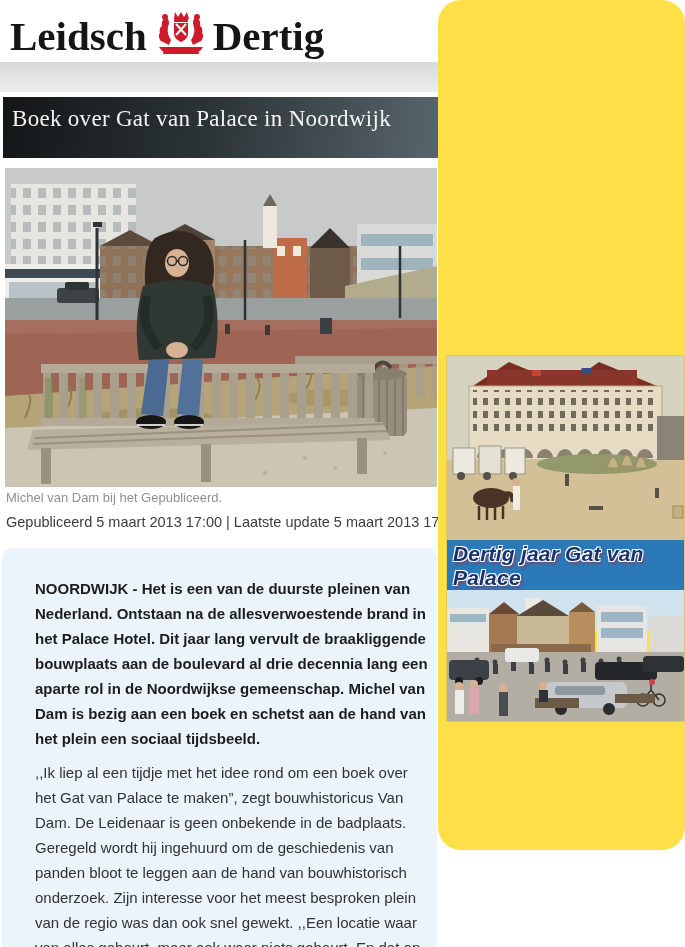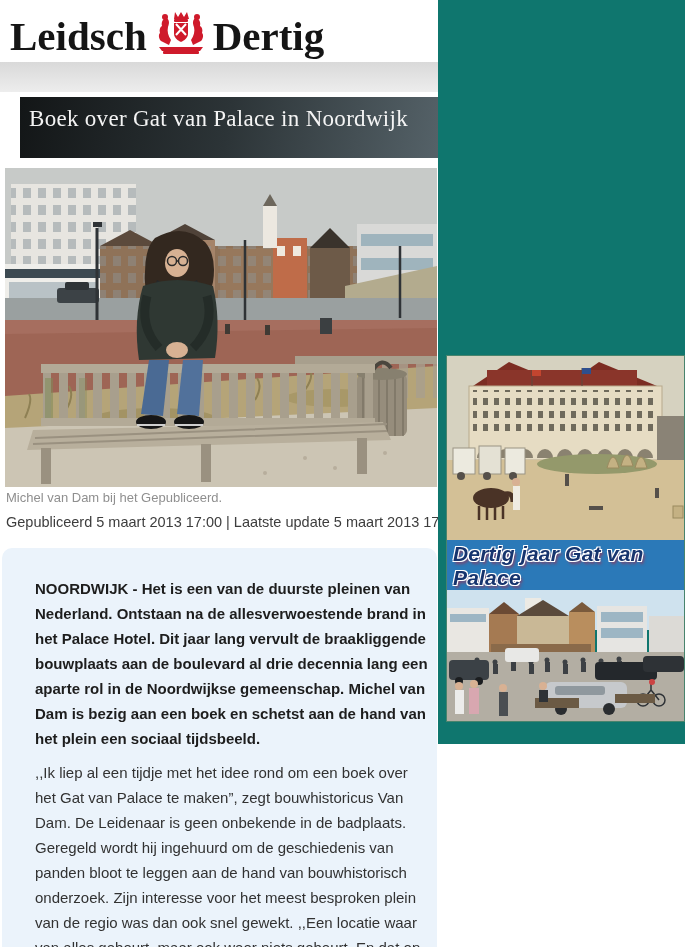--- a/index.html
+++ b/index.html
@@ -1,39 +1,39 @@
 <!DOCTYPE html>
 <html><head>
 <meta charset="utf-8">
 <style>
   html,body{margin:0;padding:0;}
   body{width:685px;height:947px;overflow:hidden;background:#ffffff;
        font-family:"Liberation Sans",sans-serif;}
   .page{position:relative;width:685px;height:947px;background:#ffffff;}
 
   
-  .sidebar{position:absolute;left:438px;top:0;width:247px;height:744px;background:#0f766e;}
+  .sidebar{position:absolute;left:438px;top:0;width:247px;height:850px;background:#fde047;border-radius:23px;}
   .ad{position:absolute;left:9px;top:356px;width:237px;height:365px;cursor:pointer;
       box-shadow:0 0 0 1px rgba(180,160,110,.35);}
   .ad svg{display:block;}
   .ad-banner{width:237px;height:50px;background:#2b79b8;overflow:hidden;}
   .ad-banner-title{margin:2px 0 0 6px;font-size:21px;line-height:24px;font-weight:bold;font-style:italic;
       color:#16346e;letter-spacing:.2px;
       text-shadow:-1px -1px 0 #fff,1px -1px 0 #fff,-1px 1px 0 #fff,1px 1px 0 #fff,2px 3px 3px rgba(170,40,70,.7);}
 
   
   .masthead{position:absolute;left:0;top:0;width:438px;height:68px;background:#ffffff;}
   .logo{position:absolute;left:10px;top:6px;display:flex;align-items:center;
         font-family:"Liberation Serif",serif;font-weight:bold;font-size:41px;color:#151515;cursor:pointer;}
   .logo .crest{margin:2px 4px 0 6px;}
   .gray-band{position:absolute;left:0;top:62px;width:438px;height:30px;
         background:linear-gradient(#d9d9d9,#ededed);}
 
   
-  .title-bar{position:absolute;left:20px;top:97px;width:462px;height:61px;
+  .title-bar{position:absolute;left:3px;top:97px;width:462px;height:61px;
         background:linear-gradient(100deg,#131617 0%,#2c3437 45%,#5d6b72 100%);}
   .title-bar h1{margin:0;padding:9px 0 0 9px;font-family:"Liberation Serif",serif;
         font-weight:normal;font-size:23px;color:#f4f4f4;letter-spacing:.3px;}
 
   
   .photo{position:absolute;left:5px;top:168px;width:432px;height:319px;overflow:hidden;}
   .caption{position:absolute;left:6px;top:490px;font-size:13px;color:#8f8f8f;}
   .dateline{position:absolute;left:6px;top:514px;font-size:14.5px;color:#3d3d3d;}
 
   

